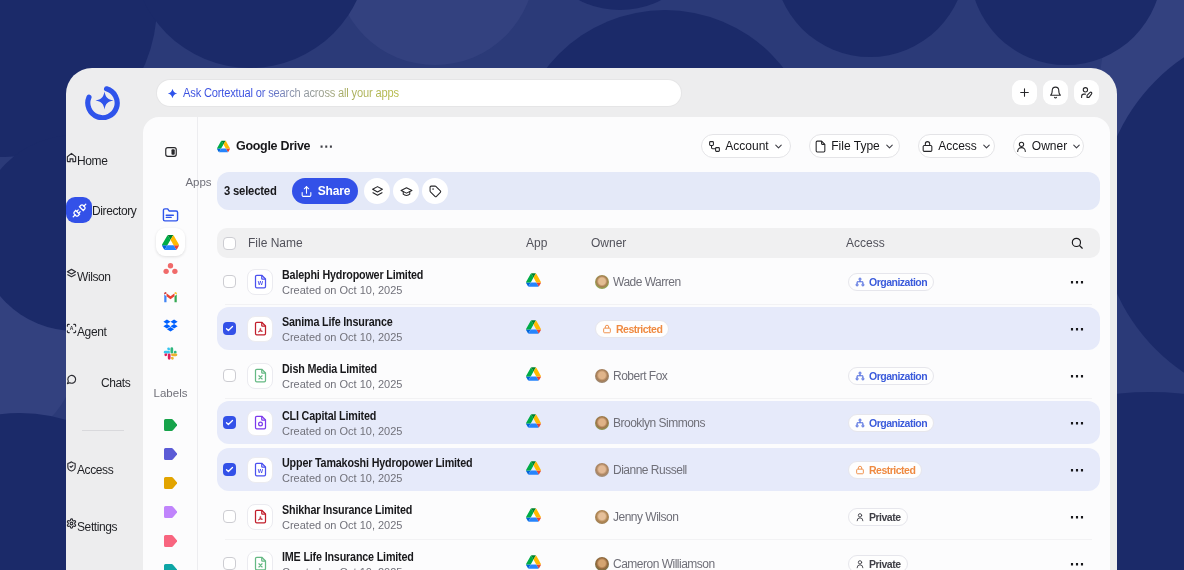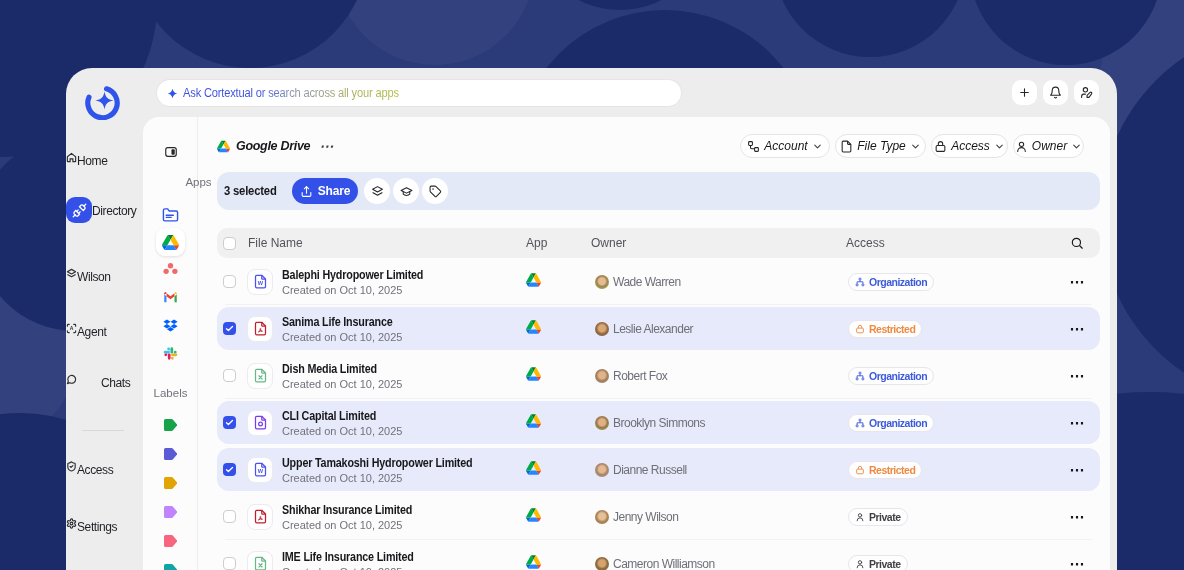--- a/index.html
+++ b/index.html
@@ -32,24 +32,24 @@
 
 
 .panel { position:absolute; left:77px; top:49px; right:7px; bottom:0; background:#fcfcfd; border-radius:16px 16px 0 0; }
 .rail { position:absolute; left:0; top:0; width:55px; height:100%; border-right:1px solid #ededf0; }
 .railitem { position:absolute; left:0; width:55px; display:flex; justify-content:center; color:#27272a; }
 .raillbl { position:absolute; width:55px; text-align:center; font-size:11.5px; color:#71717a; }
 .drivetile { position:absolute; left:13px; top:111px; width:29px; height:28px; background:#fff; border-radius:9px; box-shadow:0 1px 3px rgba(0,0,0,0.12); display:flex; align-items:center; justify-content:center; }
 
 
 .content { position:absolute; left:55px; top:0; right:0; bottom:0; }
-.titlerow { position:absolute; left:19px; top:14px; right:10px; height:30px; display:flex; align-items:center;font-style:italic; }
+.titlerow { position:absolute; left:19px; top:14px; right:10px; height:30px; display:flex; align-items:center; }
 .title { font-size:12.5px; font-weight:700; color:#18181b; margin-left:6px; letter-spacing:-0.3px; }
 .tdots { margin-left:9px; color:#3f3f46; font-weight:700; letter-spacing:0.5px; font-size:14px; }
-.filters { margin-left:auto; margin-right:16px; display:flex; gap:5px; }
+.filters { margin-left:auto; margin-right:16px; display:flex; gap:18px; }
 .fbtn { height:24px; background:#fff; border:1px solid #e4e4e7; border-radius:12px; display:flex; align-items:center; justify-content:center; gap:4px; font-size:12px; color:#18181b; }
 .fbtn svg.ic { width:13px; height:13px; color:#27272a; }
 .fbtn svg.ch { width:11px; height:11px; color:#3f3f46; }
 
 .toolbar { position:absolute; left:19px; top:55px; right:10px; height:38px; background:#e4e9f8; border-radius:12px; display:flex; align-items:center; }
 .selcount { font-size:12.5px; font-weight:700; color:#18181b; margin-left:7px; width:68px; letter-spacing:-0.2px; transform:scaleX(0.9); transform-origin:0 50%; }
 .sharebtn { width:66px; height:26px; background:#3351e8; color:#fff; border-radius:13px; display:flex; align-items:center; justify-content:center; gap:5px; font-size:12px; font-weight:700; letter-spacing:-0.2px; }
 .sharebtn svg { width:13px; height:13px; }
 .cbtn { width:26px; height:26px; background:#fff; border-radius:13px; display:flex; align-items:center; justify-content:center; color:#27272a; margin-left:3px; }
 .cbtn svg { width:13px; height:13px; }
@@ -414,24 +414,20 @@
                 <path d="M8.5 17.5c1.5-.5 3.5-2.5 4-4.5.3-1.2-.8-1.6-1.2-.5-.5 1.5.8 3.8 2.8 4.2 1.2.2 1.3-.9.2-1-1.8-.2-4.3.8-5.8 1.8z" stroke-width="1.4" stroke="#c11f2c"></path>
               </svg>
             </div>
           <div class="fmeta">
               <div class="fname">Sanima Life Insurance</div>
               <div class="fsub">Created on Oct 10, 2025</div>
             </div>
           <div class="appcell"><svg width="15" height="14" viewBox="0 0 87.3 78">
                 <use href="#gdrive"></use>
               </svg></div>
-          <div class="ownercell">
-              <div class="avatar" style="background:radial-gradient(circle at 50% 45%, #d9a877 32%, #9c6b3f 52%, #77624a 78%, #5e5242 100%);"></div>
-              <span class="oname">Leslie Alexander</span>
-            </div>
           <div class="badge" style="color:#ef8a41;"><svg viewBox="0 0 24 24" fill="none" stroke="currentColor" stroke-width="2.2">
                 <rect x="4" y="10" width="16" height="11" rx="2"></rect>
                 <path d="M8 10V7a4 4 0 0 1 8 0v3"></path>
               </svg>Restricted</div>
           <span class="rdots">⋯</span>
         </div>
 
         <div class="row">
           <div class="cb"></div>
           <div class="ftile">

